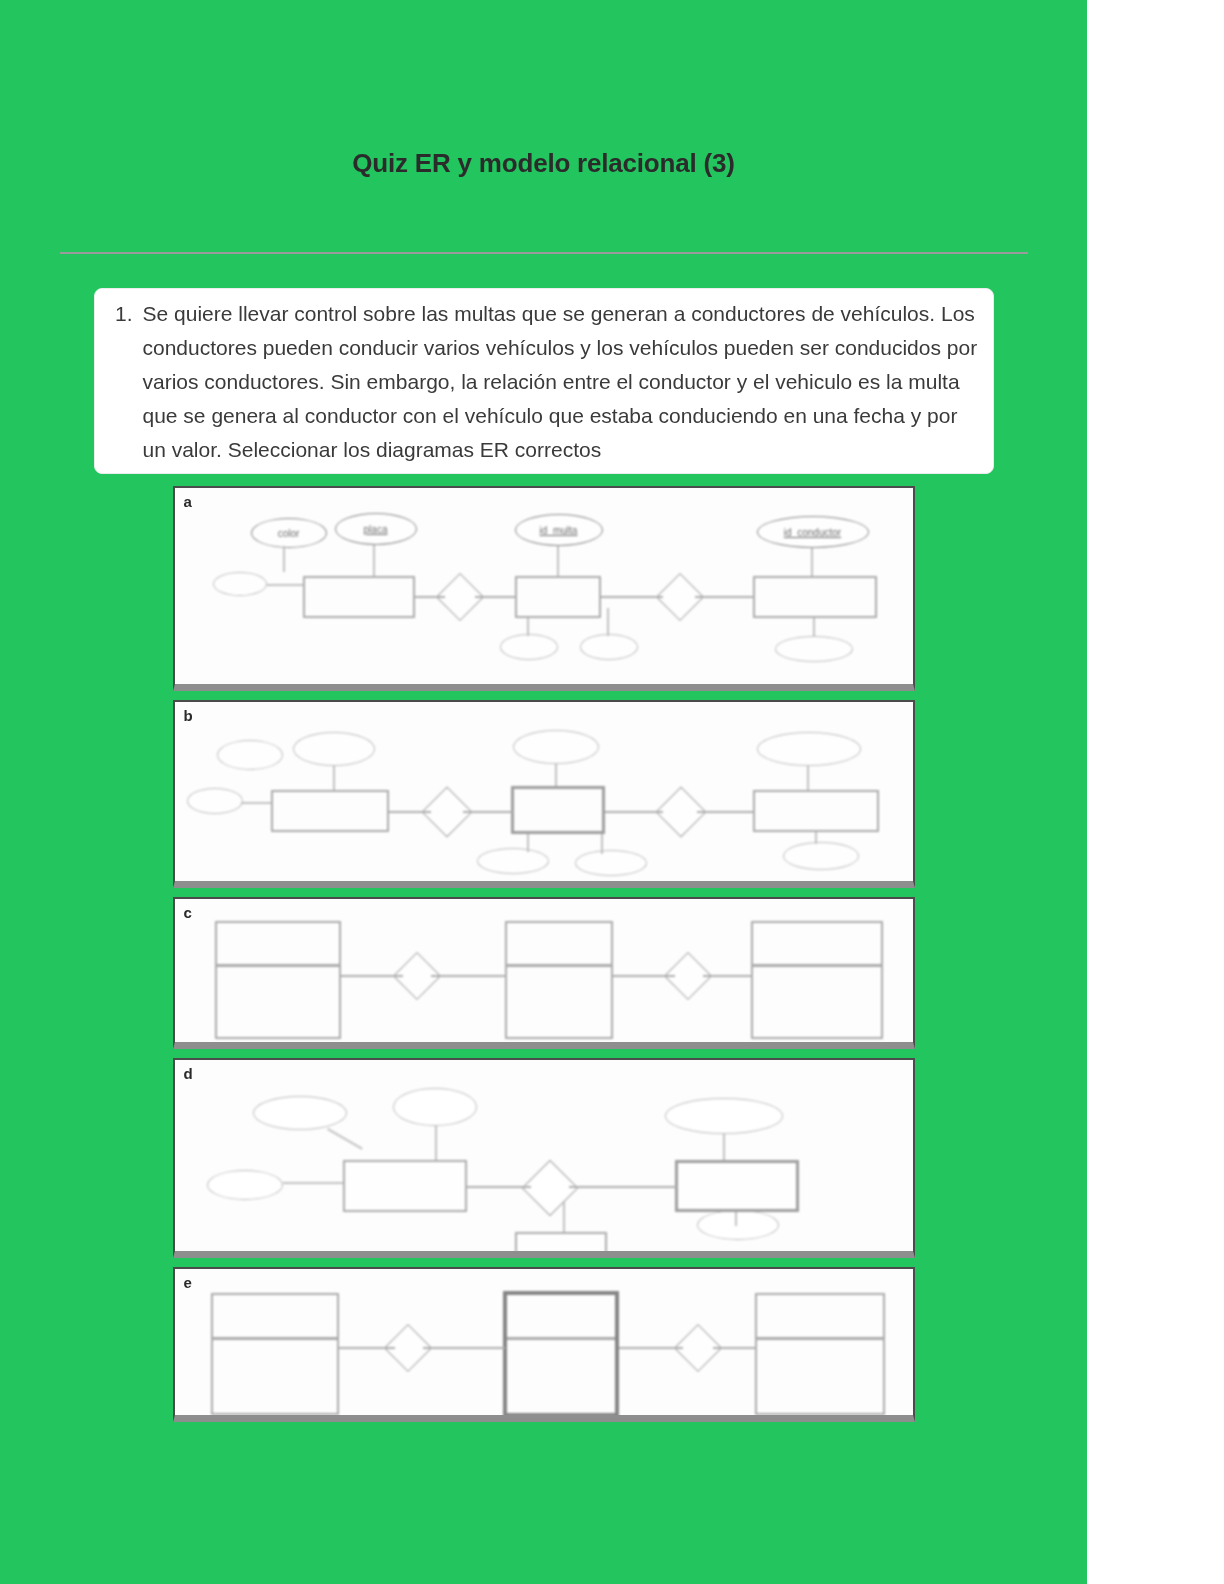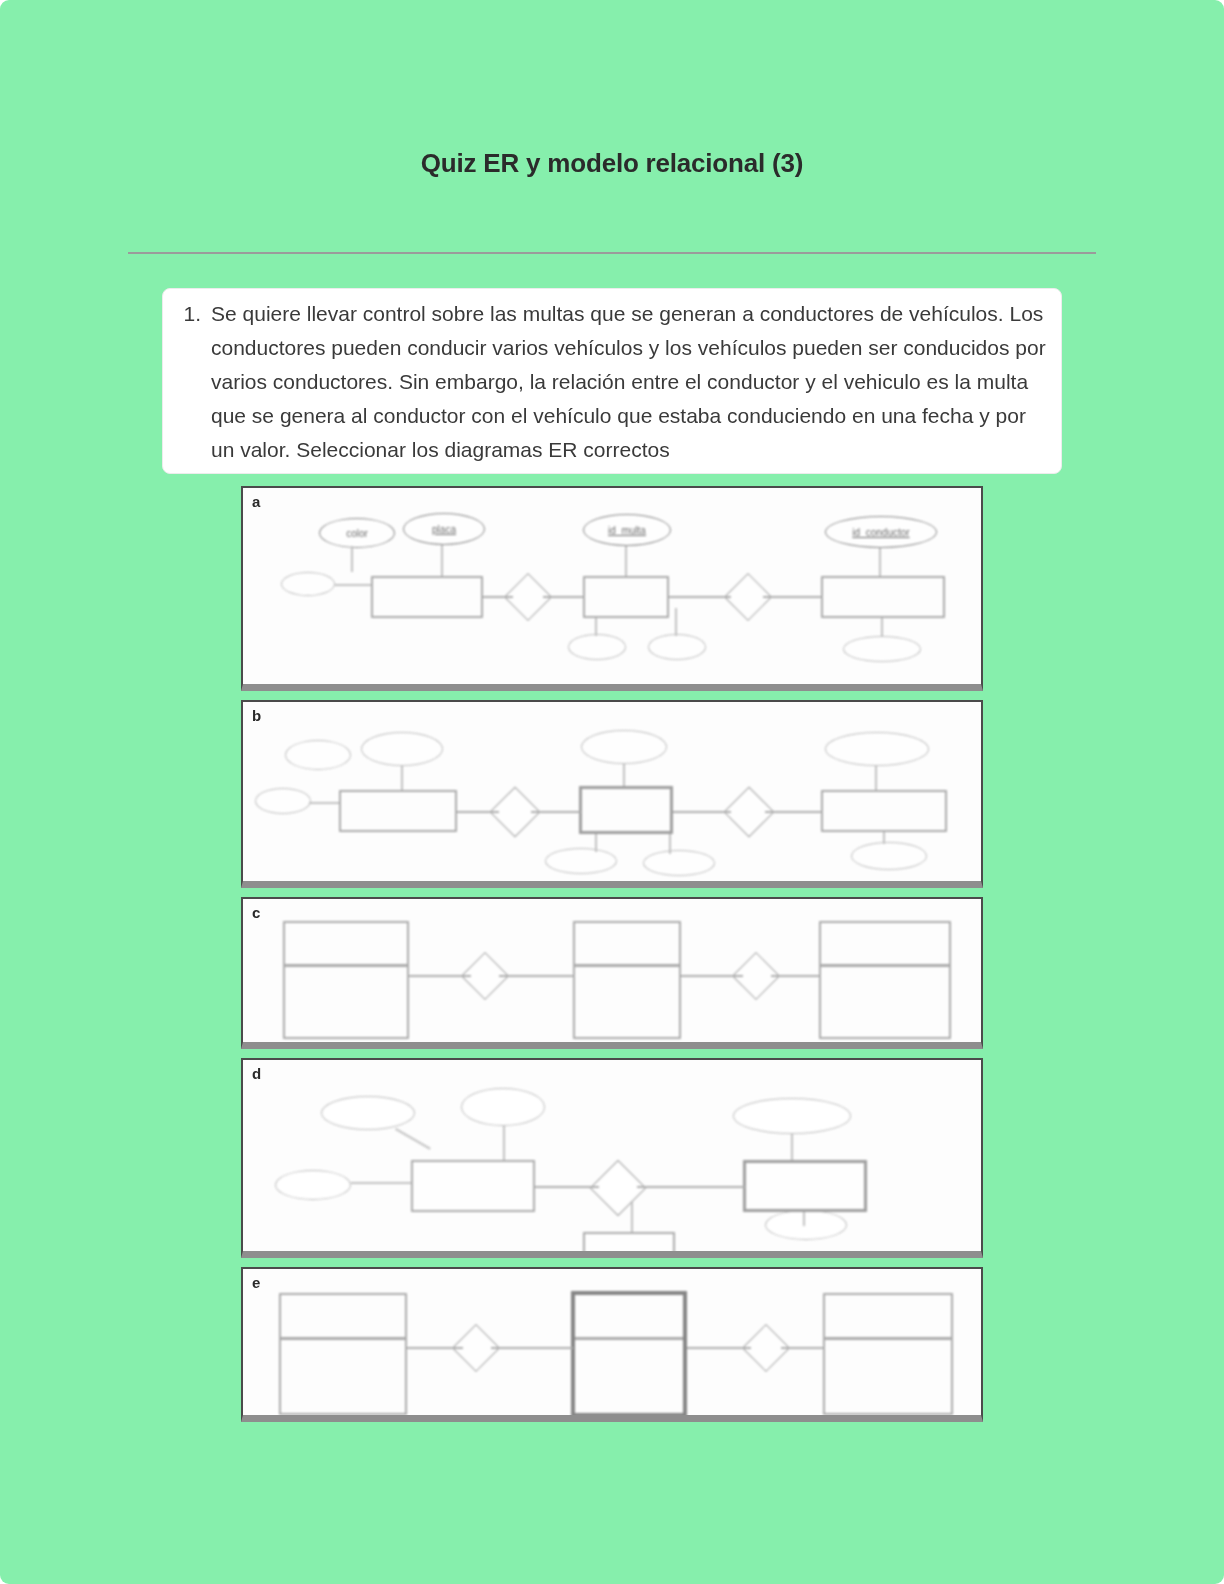--- a/index.html
+++ b/index.html
@@ -4,25 +4,24 @@
 <style>
   * { box-sizing: border-box; }
   html, body {
     margin: 0; padding: 0;
     background: #ffffff;
     width: 1224px;
     font-family: "Liberation Sans", sans-serif;
   }
   .page {
     position: relative;
-    width: 1224px;
+    width: 1087px;
     min-height: 1584px;
-    background: #86efac;
+    background: #22c55e;
     overflow: hidden;
-    border-radius: 9px;
   }
 
   
   .doc-title {
     text-align: center;
     font-size: 26px;
     font-weight: 600;
     color: #2b2b2b;
     letter-spacing: -0.2px;
     padding-top: 148px;

